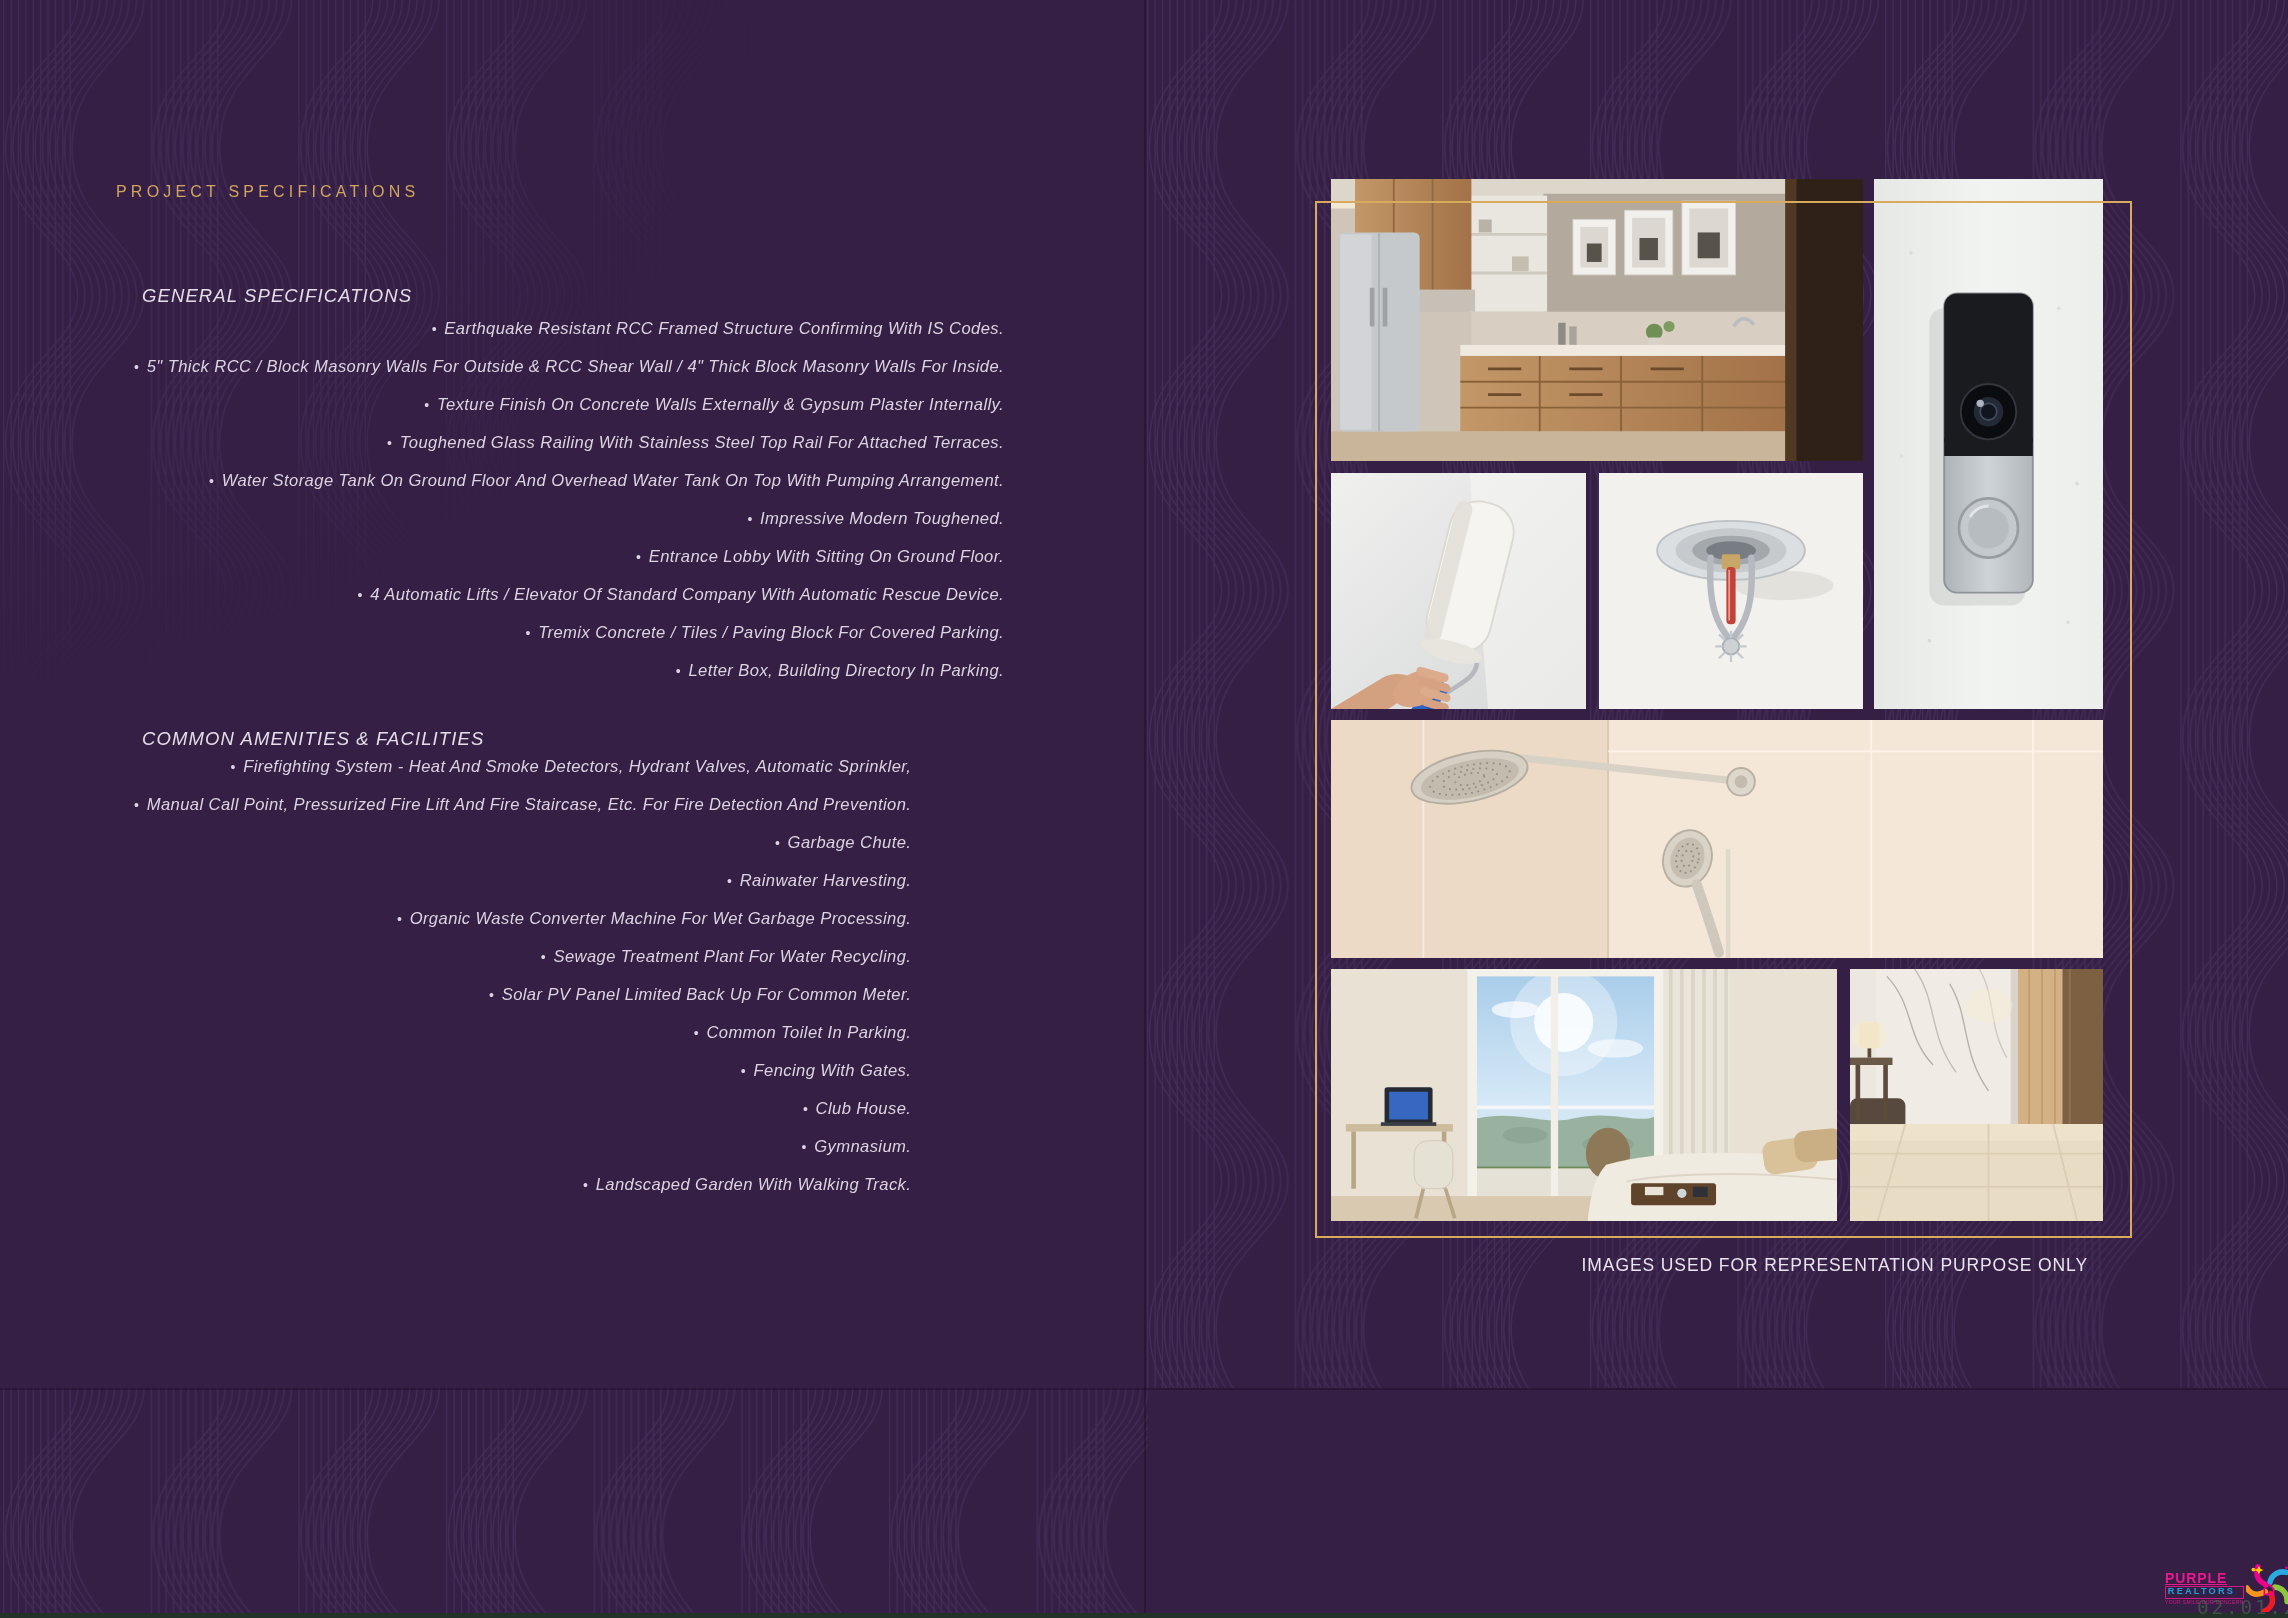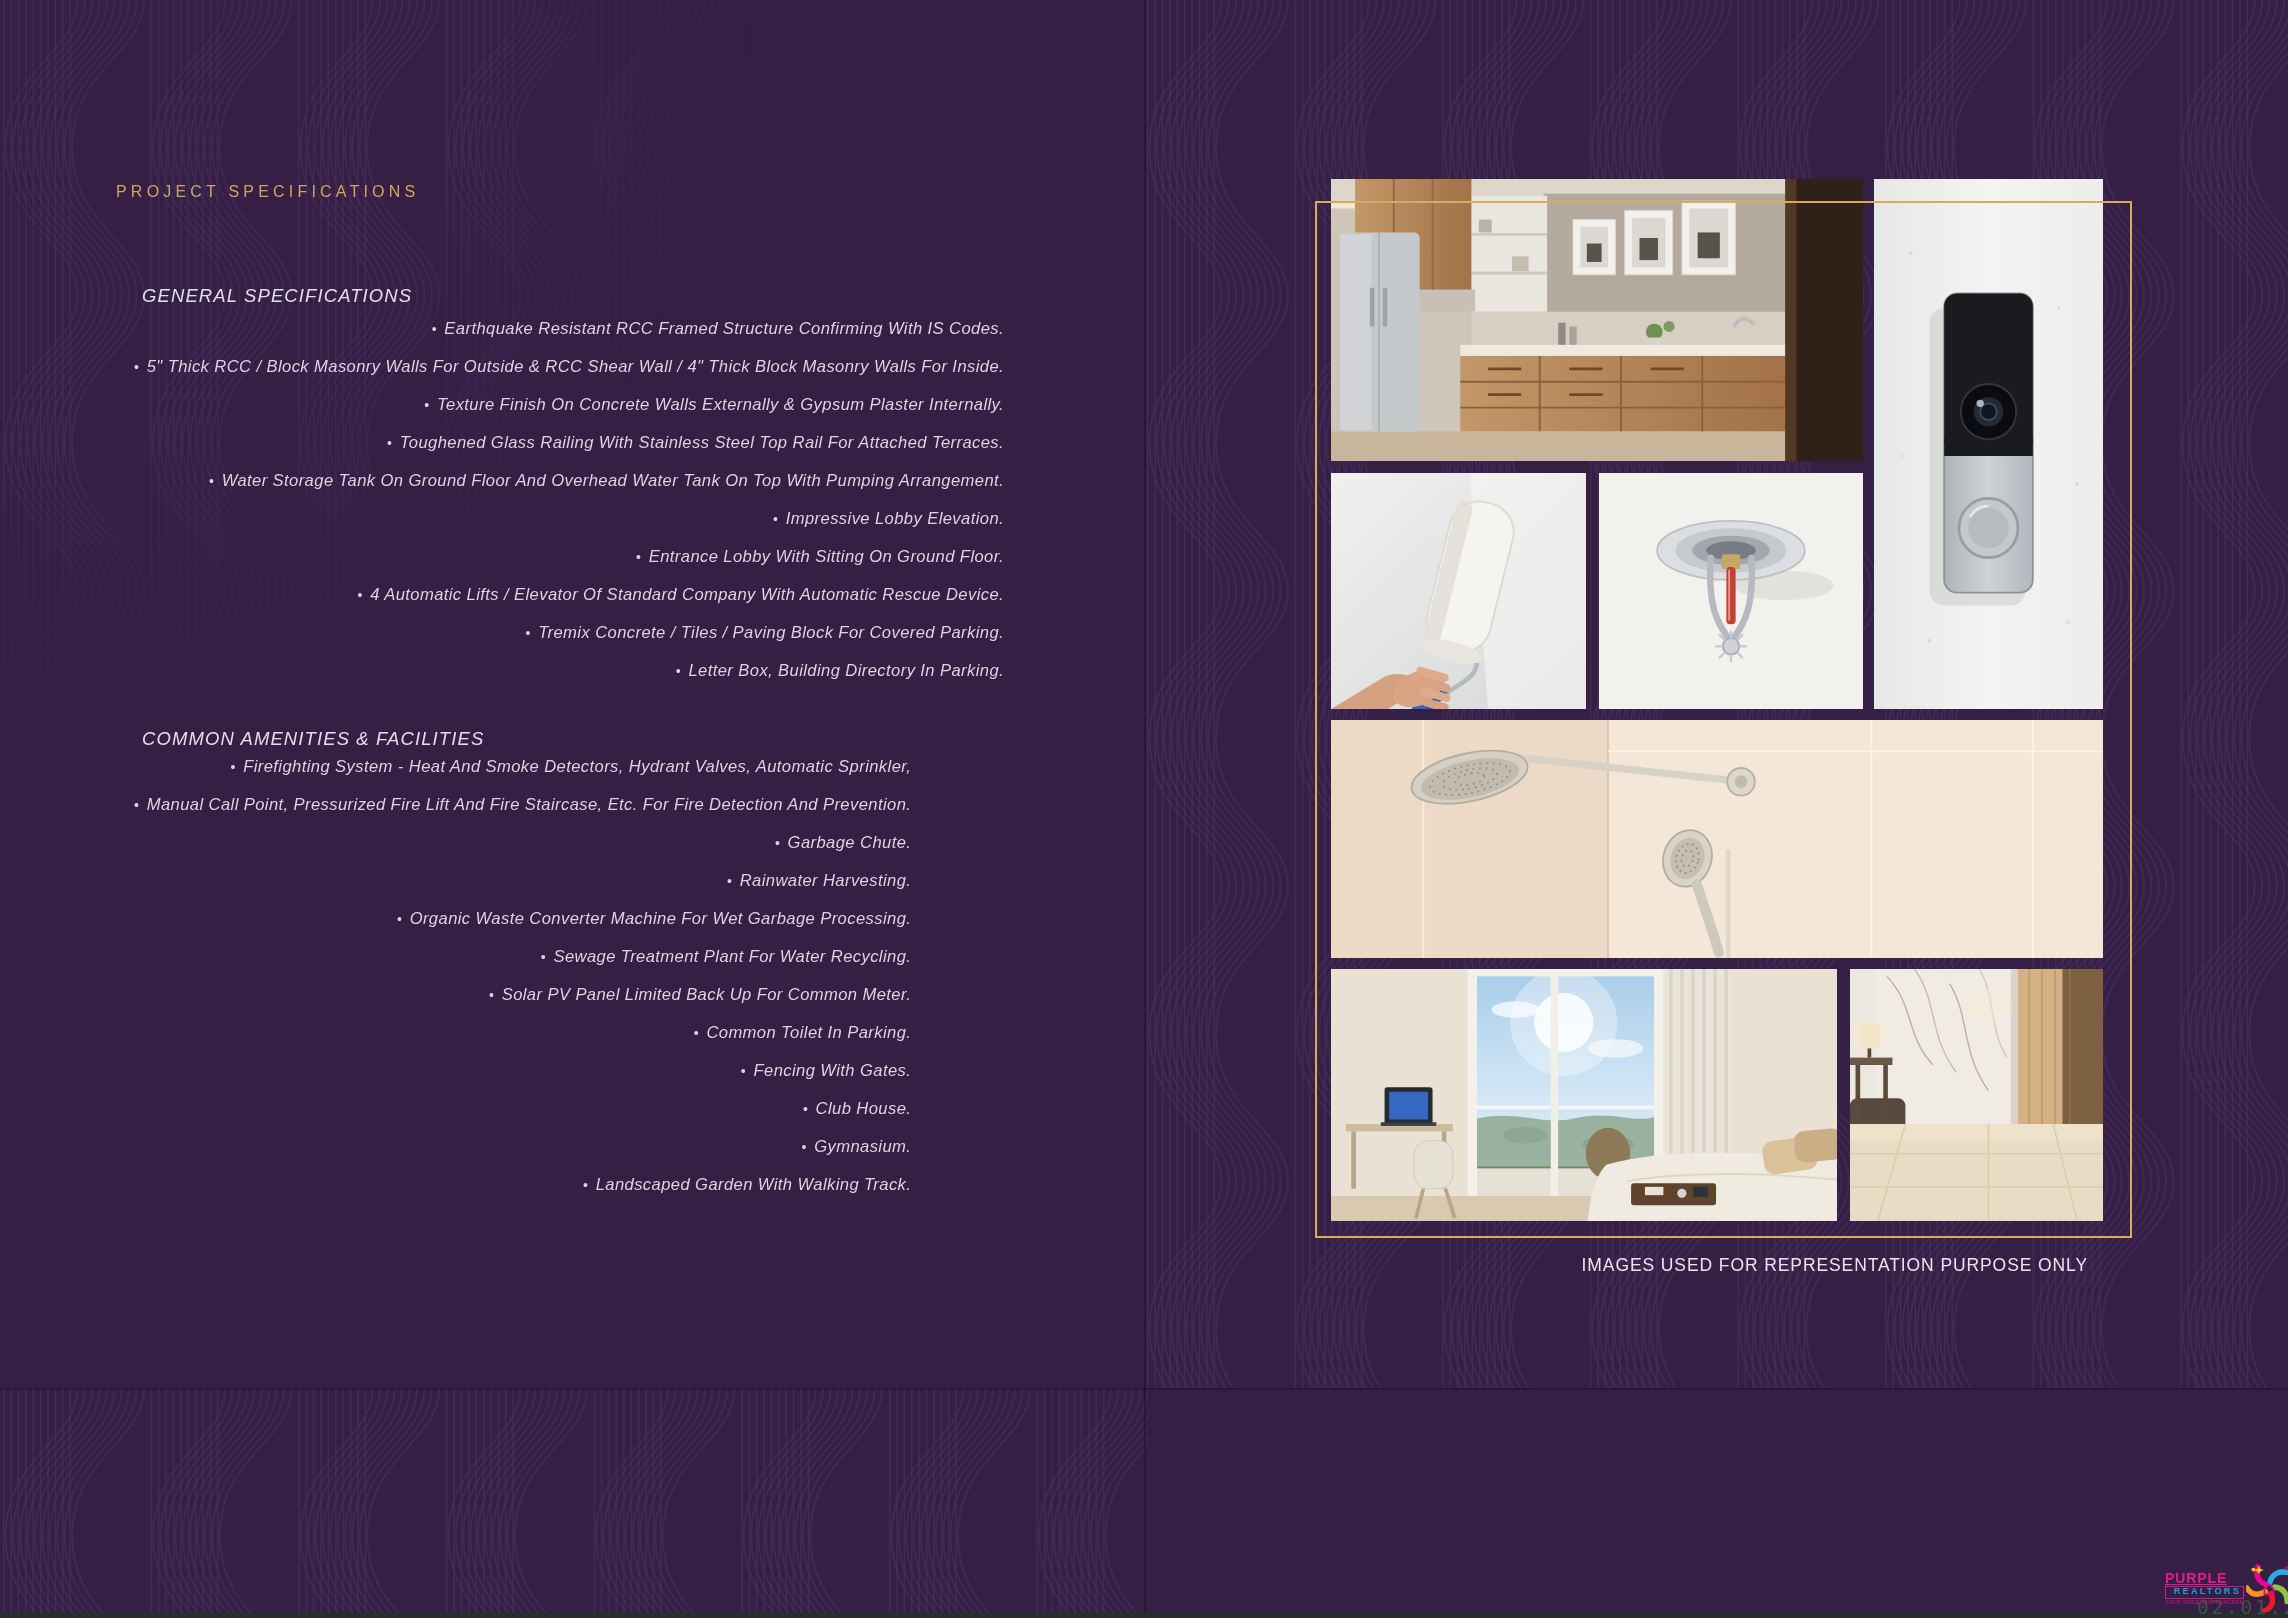--- a/index.html
+++ b/index.html
@@ -34,21 +34,21 @@
   .tile svg{display:block;width:100%;height:100%;}
   .caption{position:absolute;right:201px;top:1255px;font-size:17.5px;letter-spacing:0.9px;
     color:#e9e5ef;white-space:nowrap;z-index:6;}
 
   
   .logo{position:absolute;left:2165px;top:1562px;width:122px;height:52px;display:flex;
     align-items:center;z-index:6;}
   .logo-text{display:flex;flex-direction:column;line-height:1;}
   .logo-brand{font-size:14px;font-weight:700;letter-spacing:0.9px;color:#e8188f;text-decoration:underline;}
   .logo-realtors{margin-top:0.9px;font-size:9.2px;font-weight:700;letter-spacing:2.2px;
-    color:#1fa0dc;border:0.9px solid #d21787;padding:0.9px 1.8px;text-align:right;}
+    color:#1fa0dc;border:0.9px solid #d21787;padding:0.9px 1.8px;}
   .logo-tagline{margin-top:1.8px;font-size:5px;letter-spacing:0.4px;color:#d8188c;white-space:nowrap;}
   .logo-star{margin-left:1.8px;flex:0 0 auto;}
   .date-stamp{position:absolute;left:2197px;top:1596px;font-family:"DejaVu Sans Mono",monospace;
     font-size:19.4px;letter-spacing:2.8px;color:#3f5848;opacity:.9;z-index:4;white-space:nowrap;}
 </style>
 </head>
 <body>
 
 <div class="page">
 
@@ -109,21 +109,21 @@
       <li><span class="blt">•</span><span>Earthquake Resistant RCC Framed Structure Confirming With IS Codes.</span></li>
 
       <li><span class="blt">•</span><span>5" Thick RCC / Block Masonry Walls For Outside &amp; RCC Shear Wall / 4" Thick Block Masonry Walls For Inside.</span></li>
 
       <li><span class="blt">•</span><span>Texture Finish On Concrete Walls Externally &amp; Gypsum Plaster Internally.</span></li>
 
       <li><span class="blt">•</span><span>Toughened Glass Railing With Stainless Steel Top Rail For Attached Terraces.</span></li>
 
       <li><span class="blt">•</span><span>Water Storage Tank On Ground Floor And Overhead Water Tank On Top With Pumping Arrangement.</span></li>
 
-      <li><span class="blt">•</span><span>Impressive Lobby Elevation.</span></li>
+      <li><span class="blt">•</span><span>Impressive Modern Toughened.</span></li>
 
       <li><span class="blt">•</span><span>Entrance Lobby With Sitting On Ground Floor.</span></li>
 
       <li><span class="blt">•</span><span>4 Automatic Lifts / Elevator Of Standard Company With Automatic Rescue Device.</span></li>
 
       <li><span class="blt">•</span><span>Tremix Concrete / Tiles / Paving Block For Covered Parking.</span></li>
 
       <li><span class="blt">•</span><span>Letter Box, Building Directory In Parking.</span></li>
     </ul>
 

